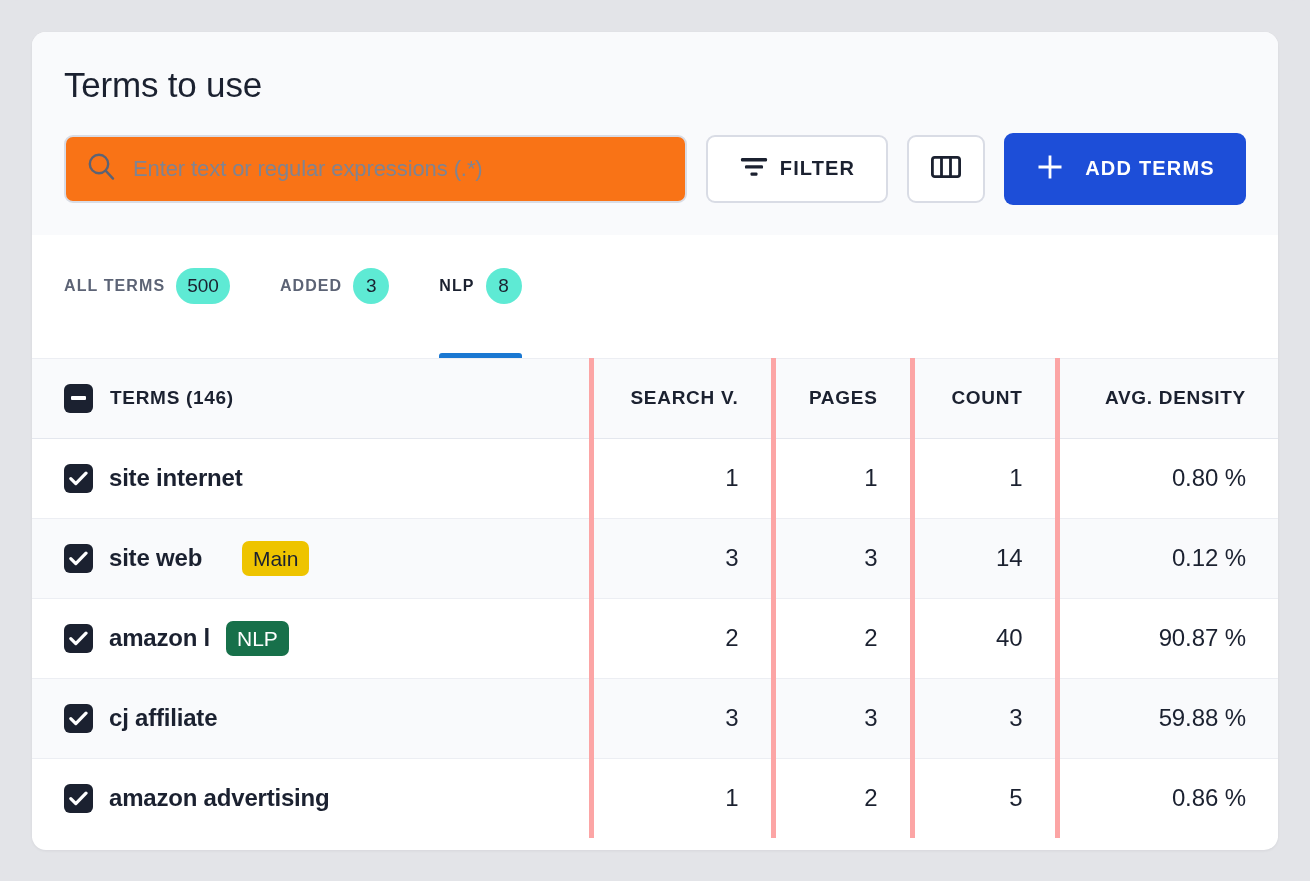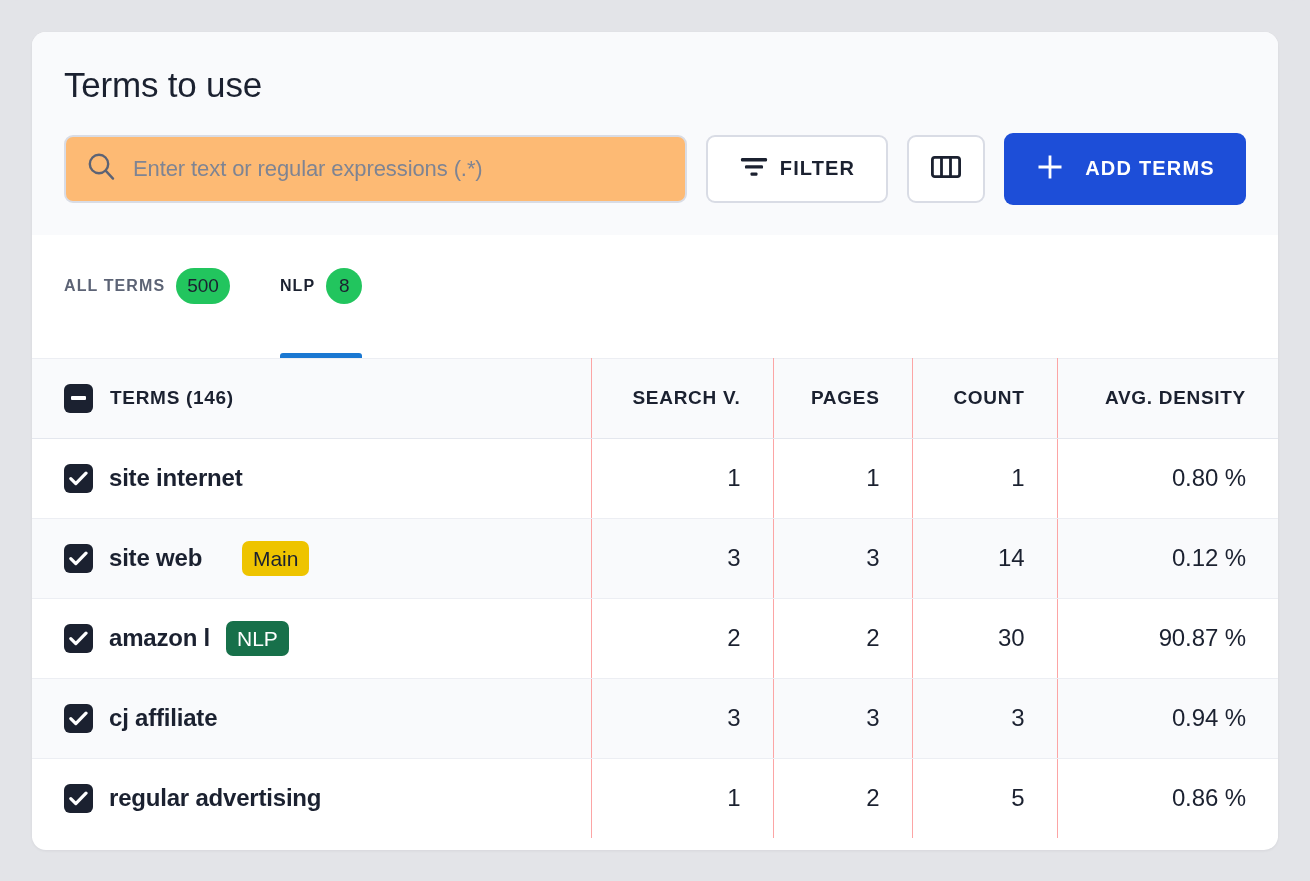--- a/index.html
+++ b/index.html
@@ -52,21 +52,21 @@
 
   .controls {
     display: flex;
     align-items: center;
     gap: 19px;
   }
 
   .search-box {
     width: 626px;
     height: 68px;
-    background: #fdba74;
+    background: #f97316;
     border: 2px solid #d9dce5;
     border-radius: 9px;
     display: flex;
     align-items: center;
     padding: 0 20px;
     gap: 16px;
   }
   .search-box .mag { flex: 0 0 auto; display: block; }
   .search-input {
     flex: 1 1 auto;
@@ -149,21 +149,21 @@
     color: #5c6375;
     white-space: nowrap;
     line-height: 36px;
   }
   .tab.active .tab-label { color: #1b2130; }
   .tab .pill {
     min-width: 36px;
     height: 36px;
     padding: 0 11px;
     border-radius: 18px;
-    background: #22c55e;
+    background: #5eead4;
     color: #1b2130;
     font-size: 19px;
     font-weight: 400;
     display: flex;
     align-items: center;
     justify-content: center;
     line-height: 1;
   }
   .tab.active .tab-underline {
     position: absolute;
@@ -175,21 +175,21 @@
     border-radius: 3px 3px 0 0;
   }
 
   
   table.terms {
     width: 100%;
     border-collapse: collapse;
     table-layout: fixed;
   }
   table.terms th, table.terms td {
-    border-right: 1px solid #fca5a5;
+    border-right: 5px solid #fca5a5;
     vertical-align: middle;
   }
   table.terms th:last-child, table.terms td:last-child { border-right: none; }
 
   thead th {
     background: #f9fafc;
     height: 80px;
     border-top: 1px solid #eceef3;
     border-bottom: 1px solid #e4e7ee;
     font-size: 19px;
@@ -320,20 +320,24 @@
       </div>
     </div>
 
     <div class="tabs">
 
       <div class="tab">
         <span class="tab-label">ALL TERMS</span>
         <span class="pill">500</span>
       </div>
 
+      <div class="tab">
+        <span class="tab-label">ADDED</span>
+        <span class="pill">3</span>
+      </div>
 
       <div class="tab active">
         <span class="tab-label">NLP</span>
         <span class="pill">8</span>
         <span class="tab-underline"></span>
       </div>
 
 
     </div>
 
@@ -405,50 +409,50 @@
                 <svg width="19" height="15" viewBox="0 0 19 15">
                   <polyline points="1.8,7.6 6.8,12.6 17,2.2" fill="none" stroke="#ffffff" stroke-width="3.2" stroke-linecap="round" stroke-linejoin="round"></polyline>
                 </svg>
               </span>
               <span class="term-text">amazon l</span>
               <span class="badge badge-nlp">NLP</span>
             </div>
           </td>
           <td>2</td>
           <td>2</td>
-          <td>30</td>
+          <td>40</td>
           <td>90.87 %</td>
         </tr>
 
         <tr>
           <td class="cell-term">
             <div class="term-inner">
               <span class="cbx">
                 <svg width="19" height="15" viewBox="0 0 19 15">
                   <polyline points="1.8,7.6 6.8,12.6 17,2.2" fill="none" stroke="#ffffff" stroke-width="3.2" stroke-linecap="round" stroke-linejoin="round"></polyline>
                 </svg>
               </span>
               <span class="term-text">cj affiliate</span>
             </div>
           </td>
           <td>3</td>
           <td>3</td>
           <td>3</td>
-          <td>0.94 %</td>
+          <td>59.88 %</td>
         </tr>
 
         <tr>
           <td class="cell-term">
             <div class="term-inner">
               <span class="cbx">
                 <svg width="19" height="15" viewBox="0 0 19 15">
                   <polyline points="1.8,7.6 6.8,12.6 17,2.2" fill="none" stroke="#ffffff" stroke-width="3.2" stroke-linecap="round" stroke-linejoin="round"></polyline>
                 </svg>
               </span>
-              <span class="term-text">regular advertising</span>
+              <span class="term-text">amazon advertising</span>
             </div>
           </td>
           <td>1</td>
           <td>2</td>
           <td>5</td>
           <td>0.86 %</td>
         </tr>
 
       </tbody>
     </table>

